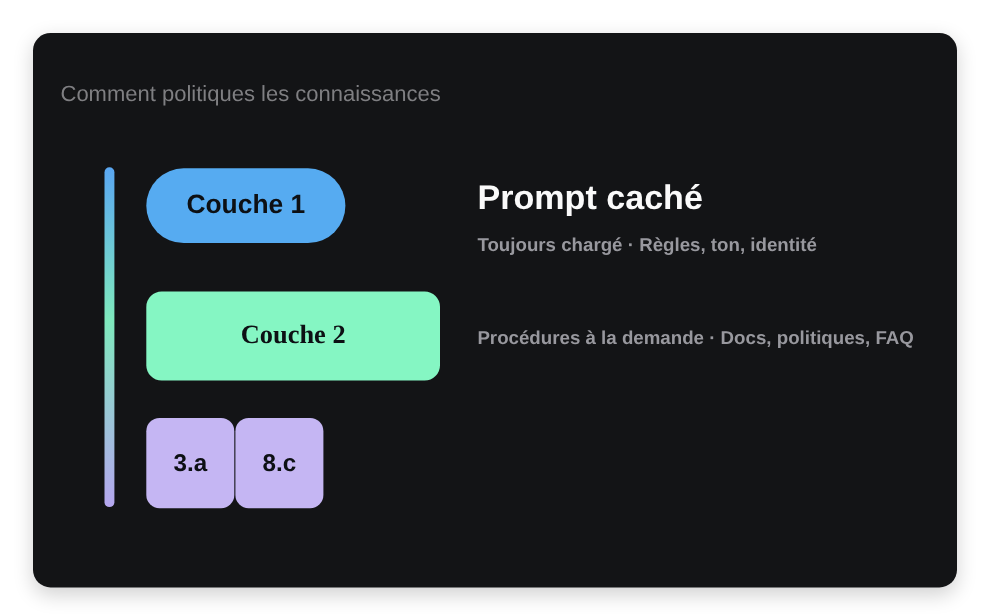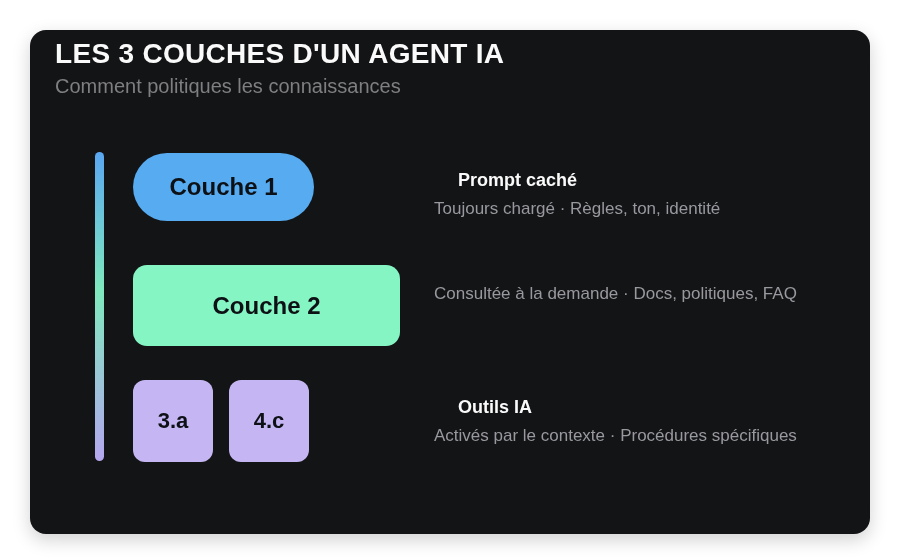--- a/index.html
+++ b/index.html
@@ -53,26 +53,27 @@
     border-radius: 39px;
     background: #56abf1;
     font-size: 24px;
   }
   .rect-2 {
     left: 103px; top: 235px;
     width: 267px; height: 81px;
     border-radius: 14px;
     background: #85f6c3;
     font-size: 24px;
+    font-family: Liberation Serif, serif;
   }
   .squares-row {
     position: absolute;
     left: 103px; top: 350px;
     display: flex;
-    gap: 16px;
+    gap: 1px;
   }
   .square {
     width: 80px; height: 82px;
     border-radius: 12px;
     background: #c5b6f3;
     display: flex;
     align-items: center;
     justify-content: center;
     color: #0d1014;
     font-weight: 700;
@@ -80,65 +81,59 @@
   }
   .row-text {
     position: absolute;
     left: 404px;
   }
   .row-text-1 { top: 135px; }
   .row-text-2 { top: 250px; }
   .row-text-3 { top: 362px; }
   .row-heading {
     color: #fafafa;
-    font-size: 18px;
+    font-size: 31px;
     font-weight: 700;
     line-height: 30px;
-    margin-left: 24px;
   }
   .row-desc {
     color: #98989e;
     font-size: 17px;
-    font-weight: 400;
+    font-weight: 700;
     line-height: 24px;
-    margin-top: 2px;
+    margin-top: 16px;
   }
 </style>
 </head>
 <body>
 
 <div class="card">
 
-  <div class="title">LES 3 COUCHES D'UN AGENT IA</div>
 
   <div class="subtitle">Comment politiques les connaissances</div>
 
   <div class="gradient-bar"></div>
 
   <div class="shape pill-1">
     <span>Couche 1</span>
   </div>
   <div class="row-text row-text-1">
     <div class="row-heading">Prompt caché</div>
     <div class="row-desc">Toujours chargé · Règles, ton, identité</div>
   </div>
 
   <div class="shape rect-2">
     <span>Couche 2</span>
   </div>
   <div class="row-text row-text-2">
-    <div class="row-desc">Consultée à la demande · Docs, politiques, FAQ</div>
+    <div class="row-desc">Procédures à la demande · Docs, politiques, FAQ</div>
   </div>
 
   <div class="squares-row">
     <div class="square">
       <span>3.a</span>
     </div>
     <div class="square">
-      <span>4.c</span>
+      <span>8.c</span>
     </div>
-  </div>
-  <div class="row-text row-text-3">
-    <div class="row-heading">Outils IA</div>
-    <div class="row-desc">Activés par le contexte · Procédures spécifiques</div>
   </div>
 
 </div>
 
 </body></html>

